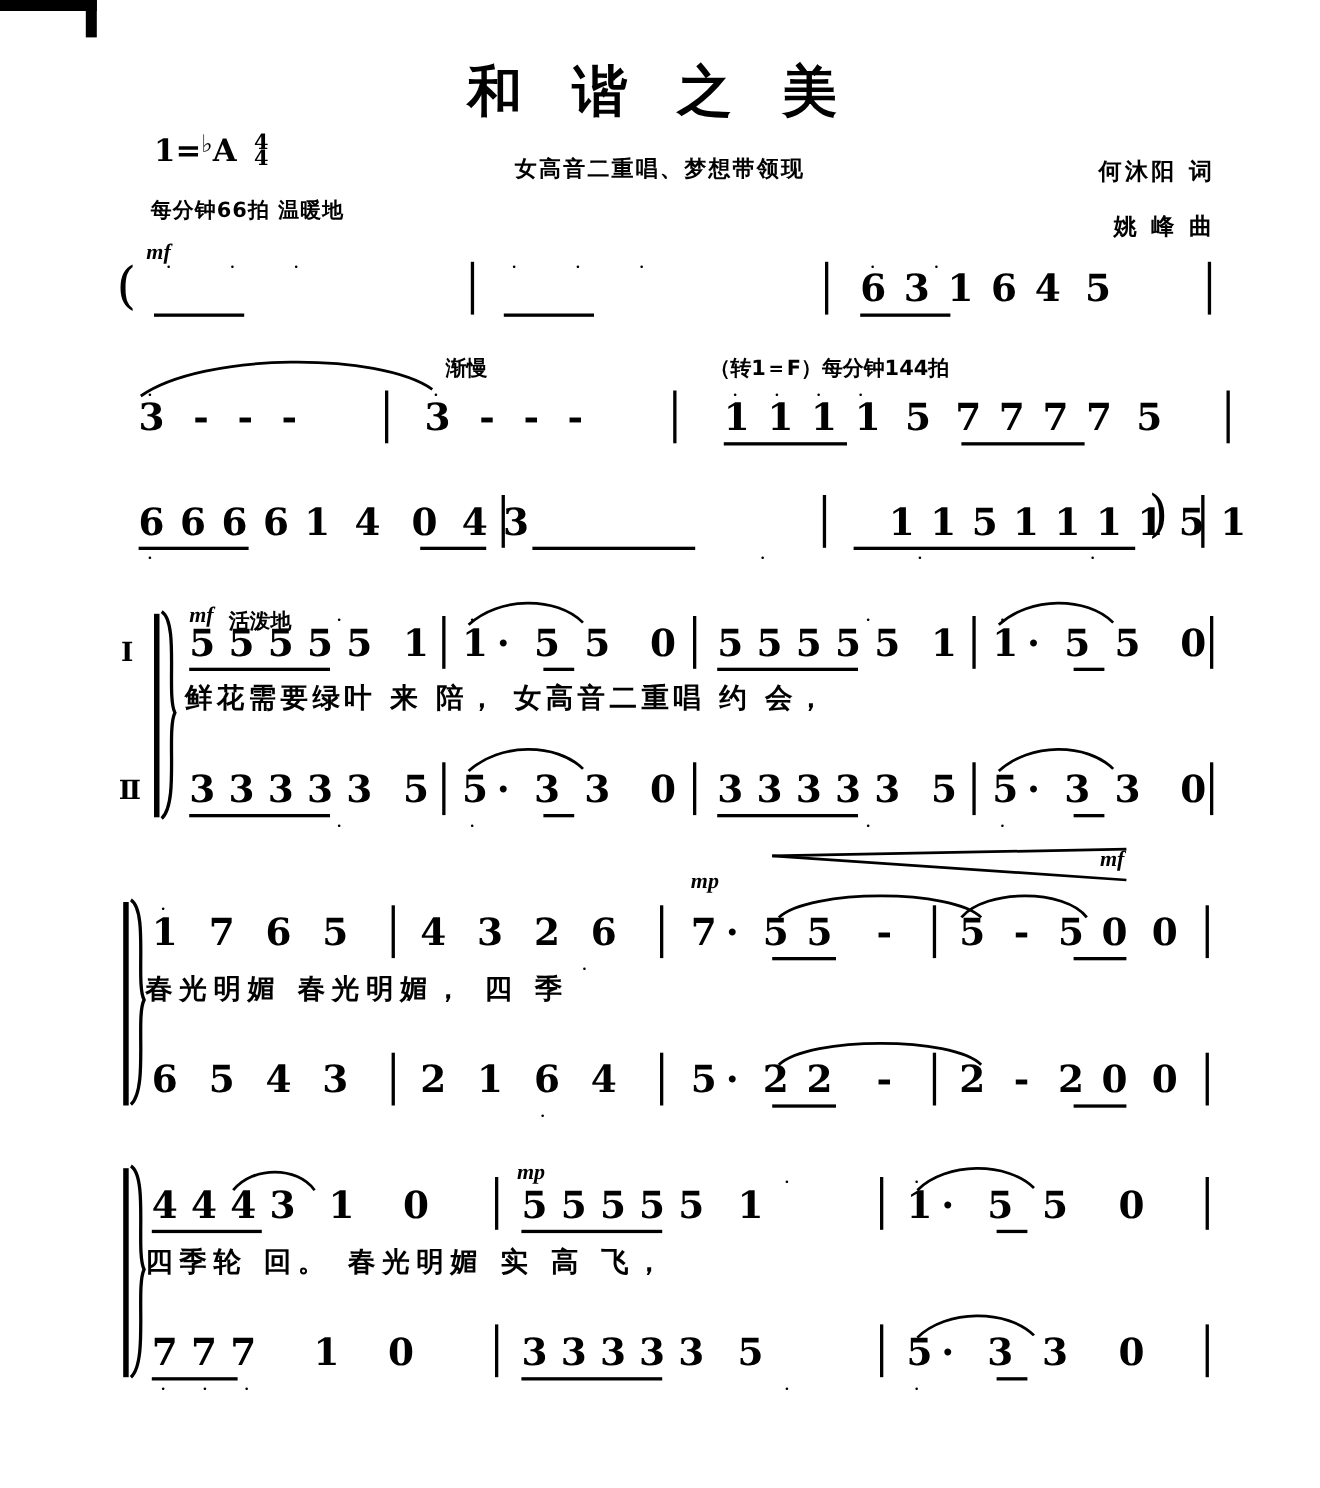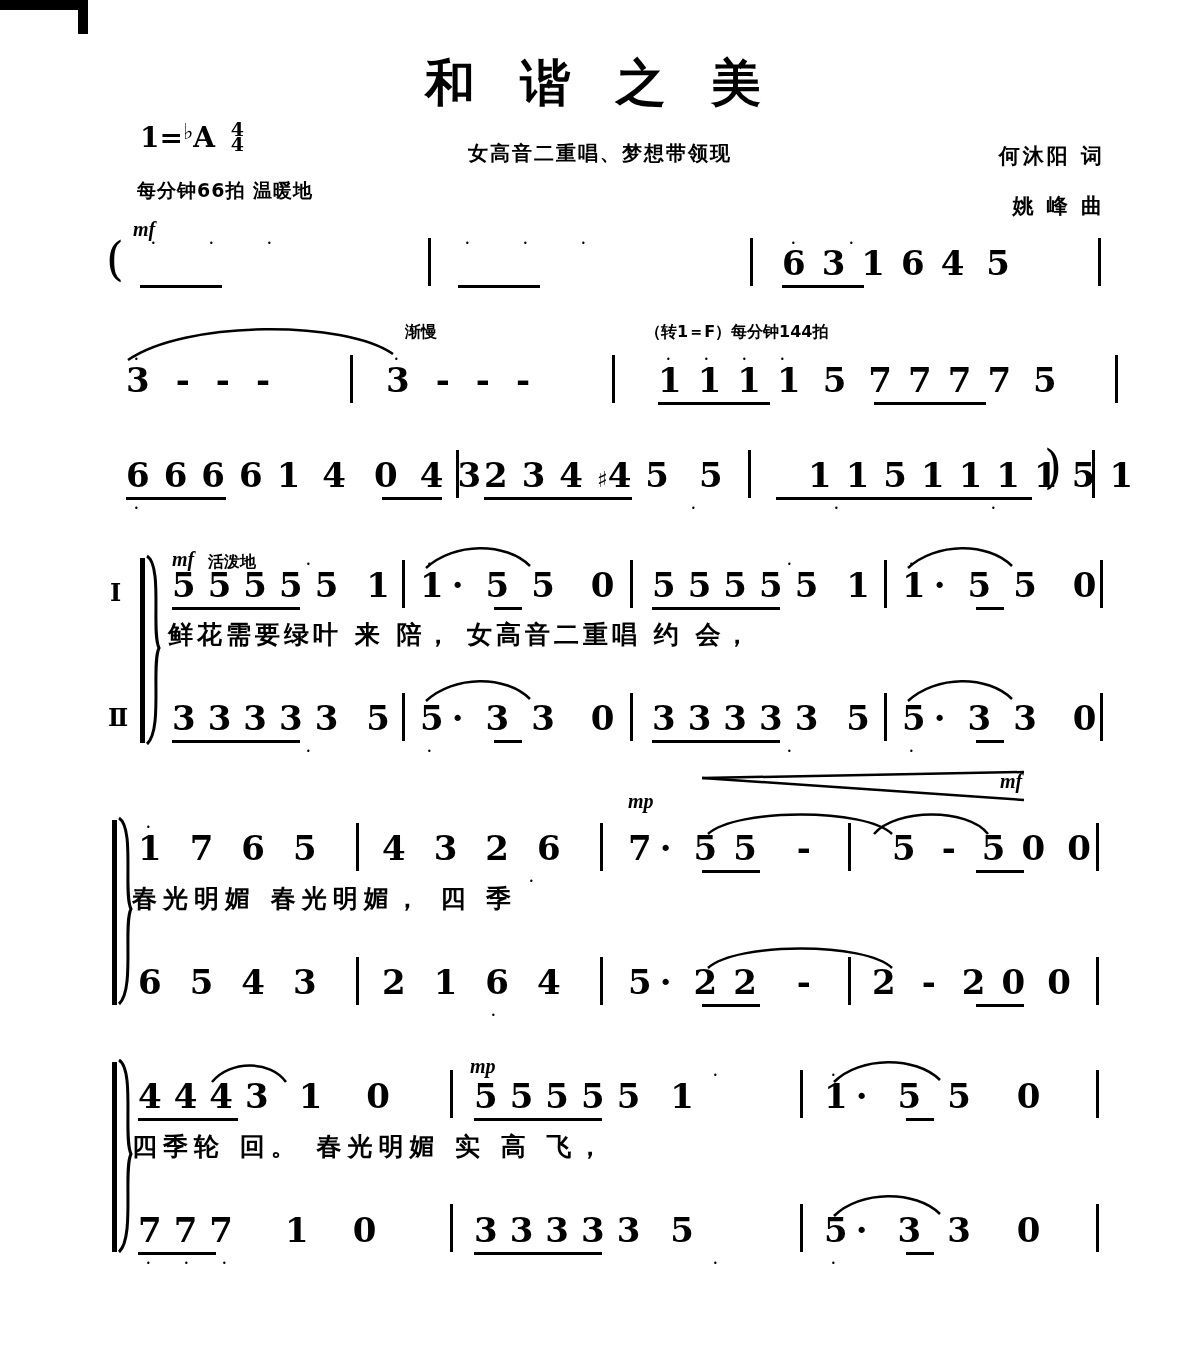--- a/index.html
+++ b/index.html
@@ -44,21 +44,21 @@
   .t{position:absolute;white-space:nowrap;}
 
   
   .nrow{position:absolute;font-family:"DejaVu Serif", serif;font-weight:bold;font-size:34px;white-space:nowrap;letter-spacing:0px;}
   .lyr{position:absolute;font-family:"DejaVu Serif", serif;font-weight:bold;font-size:25px;white-space:nowrap;}
 
   .barline{position:absolute;background:#000;width:3px;}
   .hline{position:absolute;background:#000;height:3px;}
 
   .markmf{position:absolute;font-style:italic;font-weight:bold;font-size:20px;font-family:"Liberation Serif",serif;}
-  .smalltxt{position:absolute;font-size:16px;font-weight:bold;font-family:"DejaVu Sans",sans-serif;}
+  .smalltxt{position:absolute;font-size:19px;font-weight:bold;font-family:"DejaVu Sans",sans-serif;}
   .partnum{position:absolute;font-size:24px;font-weight:bold;font-family:"DejaVu Serif",serif;}
 
   svg{position:absolute;overflow:visible;}
 </style>
 </head>
 <body>
 
 <div class="sheet">
 
   <div class="corner-bar"></div>
@@ -136,23 +136,20 @@
   <div class="barline" style="left:1115px;top:355px;height:48px;"></div>
 
   <div class="nrow" style="left:126px;top:455px;">
     <span>6</span><span style="display:inline-block;width:14px"></span><span>6</span><span style="display:inline-block;width:14px"></span><span>6</span><span style="display:inline-block;width:14px"></span><span>6</span><span style="display:inline-block;width:14px"></span><span>1</span><span style="display:inline-block;width:22px"></span><span>4</span><span style="display:inline-block;width:28px"></span><span>0</span><span style="display:inline-block;width:22px"></span><span>4</span><span style="display:inline-block;width:14px"></span><span>3</span>
   </div>
   <div class="hline" style="left:126px;top:497px;width:100px;"></div>
   <div class="hline" style="left:382px;top:497px;width:60px;"></div>
   <div class="t" style="left:133px;top:497px;font-size:20px;">·</div>
   <div class="barline" style="left:456px;top:450px;height:48px;"></div>
 
-  <div class="nrow" style="left:484px;top:455px;">
-    <span>2</span><span style="display:inline-block;width:14px"></span><span>3</span><span style="display:inline-block;width:14px"></span><span>4</span><span style="display:inline-block;width:14px"></span><span style="font-size:22px">♯</span><span>4</span><span style="display:inline-block;width:14px"></span><span>5</span><span style="display:inline-block;width:30px"></span><span>5</span>
-  </div>
   <div class="hline" style="left:484px;top:497px;width:148px;"></div>
   <div class="t" style="left:690px;top:497px;font-size:20px;">·</div>
   <div class="barline" style="left:748px;top:450px;height:48px;"></div>
 
   <div class="nrow" style="left:808px;top:455px;text-align:right;">
     <span>1</span><span style="display:inline-block;width:14px"></span><span>1</span><span style="display:inline-block;width:14px"></span><span>5</span><span style="display:inline-block;width:14px"></span><span>1</span><span style="display:inline-block;width:14px"></span><span>1</span><span style="display:inline-block;width:14px"></span><span>1</span><span style="display:inline-block;width:14px"></span><span>1</span><span style="display:inline-block;width:14px"></span><span>5</span><span style="display:inline-block;width:14px"></span><span>1</span>
   </div>
   <div class="hline" style="left:776px;top:497px;width:256px;"></div>
   <div class="t" style="left:833px;top:497px;font-size:20px;">·</div>
   <div class="t" style="left:990px;top:497px;font-size:20px;">·</div>
@@ -269,21 +266,21 @@
   </svg>
   <div class="nrow" style="left:628px;top:828px;">
     <span>7</span><span style="display:inline-block;width:8px"></span><span>·</span><span style="display:inline-block;width:22px"></span><span>5</span><span style="display:inline-block;width:16px"></span><span>5</span><span style="display:inline-block;width:40px"></span><span>-</span>
   </div>
   <div class="hline" style="left:702px;top:870px;width:58px;"></div>
   <div class="barline" style="left:848px;top:823px;height:48px;"></div>
 
   <svg style="left:872px;top:806px;" width="120" height="32">
     <path d="M2,28 C24,2 96,2 116,28" fill="none" stroke="#000" stroke-width="2.5"></path>
   </svg>
-  <div class="nrow" style="left:872px;top:828px;margin-left:20px;">
+  <div class="nrow" style="left:872px;top:828px;">
     <span>5</span><span style="display:inline-block;width:26px"></span><span>-</span><span style="display:inline-block;width:26px"></span><span>5</span><span style="display:inline-block;width:16px"></span><span>0</span><span style="display:inline-block;width:22px"></span><span>0</span>
   </div>
   <div class="hline" style="left:976px;top:870px;width:48px;"></div>
   <div class="barline" style="left:1096px;top:823px;height:48px;"></div>
 
   <div class="lyr" style="left:132px;top:882px;letter-spacing:6px;">春光明媚  春光明媚， 四  季</div>
 
   <div class="nrow" style="left:138px;top:962px;">
     <span>6</span><span style="display:inline-block;width:28px"></span><span>5</span><span style="display:inline-block;width:28px"></span><span>4</span><span style="display:inline-block;width:28px"></span><span>3</span>
   </div>

